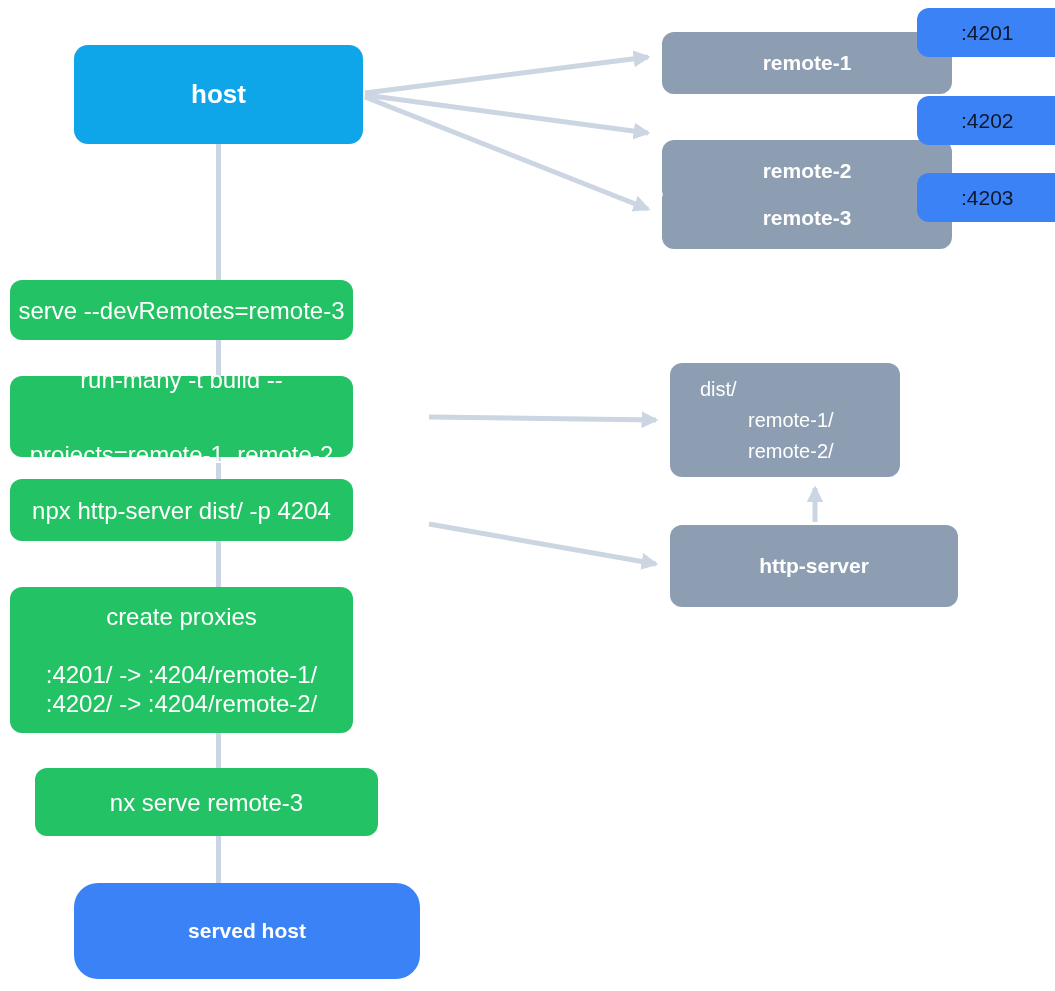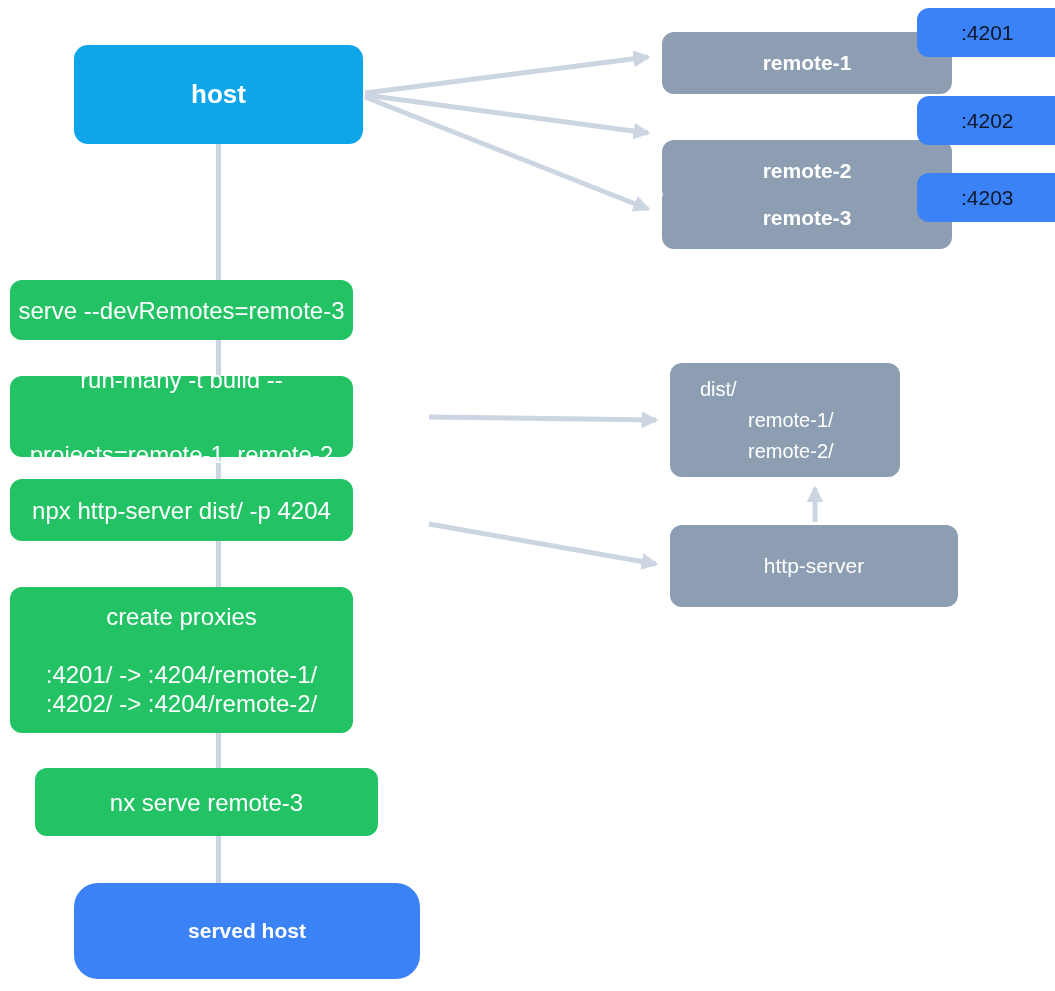--- a/index.html
+++ b/index.html
@@ -70,21 +70,21 @@
     border-radius:12px;
     font-size:20px;line-height:31px;
     flex-direction:column;align-items:flex-start;justify-content:flex-start;
     padding:11px 1px 0 30px;
   }
   .dist-indent{padding-left:48px;}
   .http-server-node{
     left:670px;top:525px;width:288px;height:82px;
     background:var(--gray,#8d9eb2);
     border-radius:12px;
-    font-size:21px;font-weight:400;
+    font-size:21px;font-weight:700;
   }
 </style>
 </head>
 <body>
 
 <div class="canvas" style="--bg: #ffffff; --host-blue: #0ea6e8; --accent-blue: #3b82f6; --gray: #8d9eb2; --green: #23c365;">
 
   <svg class="edges" width="1055" height="991" viewBox="0 0 1055 991">
     <defs>
       <marker id="arrow" viewBox="0 0 10 10" refX="8.5" refY="5" markerWidth="3.4" markerHeight="3.4" orient="auto-start-reverse">

